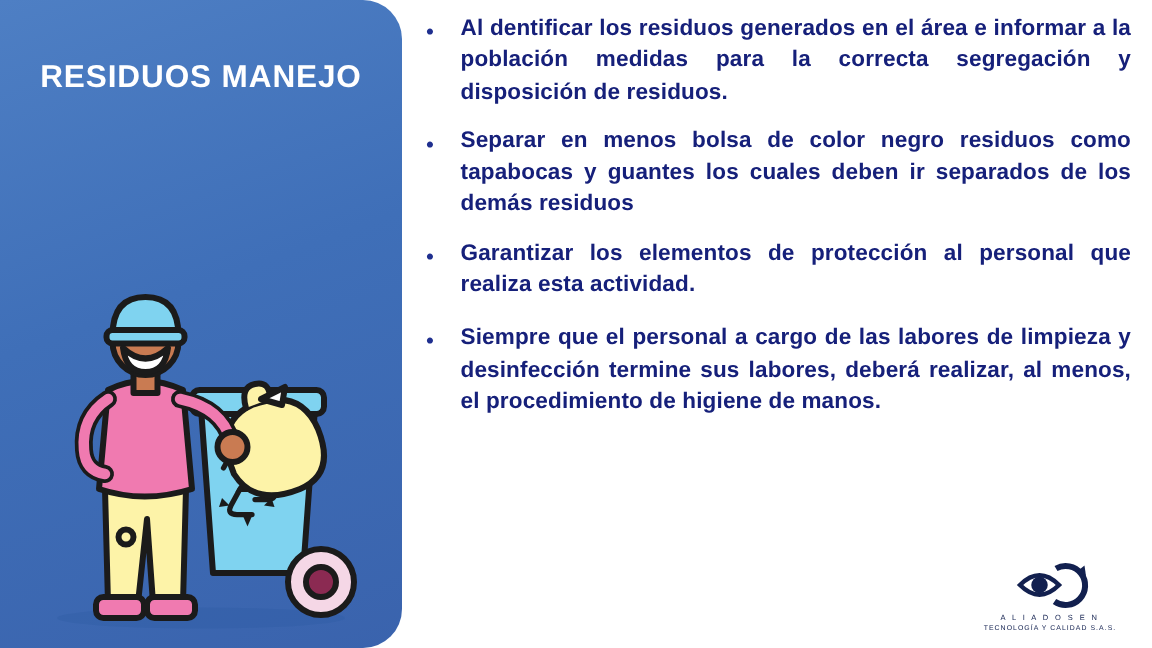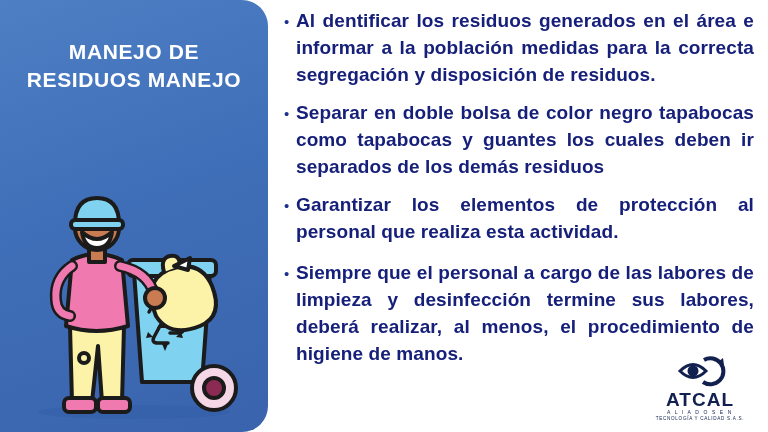--- a/index.html
+++ b/index.html
@@ -77,26 +77,27 @@
     width: 12px;
     margin-top: 6px;
     color: #1f2f8f;
     font-size: 15px;
     line-height: 1;
   }
 
   .bullet-text {
     flex: 1 1 auto;
     color: #16207a;
-    font-size: 19px;
+    font-size: 15px;
     font-weight: bold;
     line-height: 1.42;
     text-align: justify;
     text-justify: inter-word;
     letter-spacing: 0.1px;
+    margin-left: 11px;
   }
 
   .gap-extra { margin-top: 14px; }
 
   
   .logo {
     position: absolute;
     right: 14px;
     bottom: 10px;
     width: 108px;
@@ -127,21 +128,20 @@
   }
 </style>
 </head>
 <body>
 
 <div class="slide">
 
   <div class="left-panel">
 
     <div class="panel-title">
-      <div>MANEJO DE</div>
       <div>RESIDUOS MANEJO</div>
     </div>
 
     <div class="illustration">
       <svg viewBox="0 0 250 300" width="250" height="300" xmlns="http://www.w3.org/2000/svg">
         <g stroke="#1b1b1b" stroke-width="4" stroke-linejoin="round" stroke-linecap="round">
 
           <ellipse cx="120" cy="292" rx="96" ry="7" fill="#2f5da3" stroke="none" opacity="0.35"></ellipse>
 
           <g>
@@ -202,21 +202,21 @@
 
   <div class="content">
 
     <div class="bullet-item">
       <span class="bullet-dot">•</span>
       <span class="bullet-text">Al dentificar los residuos generados en el área e informar a la población medidas para la correcta segregación y disposición de residuos.</span>
     </div>
 
     <div class="bullet-item">
       <span class="bullet-dot">•</span>
-      <span class="bullet-text">Separar en doble bolsa de color negro tapabocas como tapabocas y guantes los cuales deben ir separados de los demás residuos</span>
+      <span class="bullet-text">Separar en menos bolsa de color negro residuos como tapabocas y guantes los cuales deben ir separados de los demás residuos</span>
     </div>
 
     <div class="bullet-item">
       <span class="bullet-dot">•</span>
       <span class="bullet-text">Garantizar los elementos de protección al personal que realiza esta actividad.</span>
     </div>
 
     <div class="bullet-item gap-extra">
       <span class="bullet-dot">•</span>
       <span class="bullet-text">Siempre que el personal a cargo de las labores de limpieza y desinfección termine sus labores, deberá realizar, al menos, el procedimiento de higiene de manos.</span>
@@ -225,18 +225,17 @@
 
   <div class="logo">
     <svg class="logo-mark" width="52" height="36" viewBox="0 0 52 36" xmlns="http://www.w3.org/2000/svg">
       <g fill="none" stroke="#12204f" stroke-width="3">
         <path d="M6 18 q13 -13 26 0 q-13 13 -26 0 Z"></path>
         <circle cx="19" cy="18" r="5.5" fill="#12204f" stroke="none"></circle>
         <path d="M30 7 a13 13 0 1 1 -1 22" stroke-width="4"></path>
         <path d="M44 9 l5 -4 l1 7 Z" fill="#12204f" stroke="none"></path>
       </g>
     </svg>
-    <div class="logo-name">ATCAL</div>
     <div class="logo-sub1">A L I A D O S   E N</div>
     <div class="logo-sub2">TECNOLOGÍA Y CALIDAD S.A.S.</div>
   </div>
 
 </div>
 
 </body></html>

